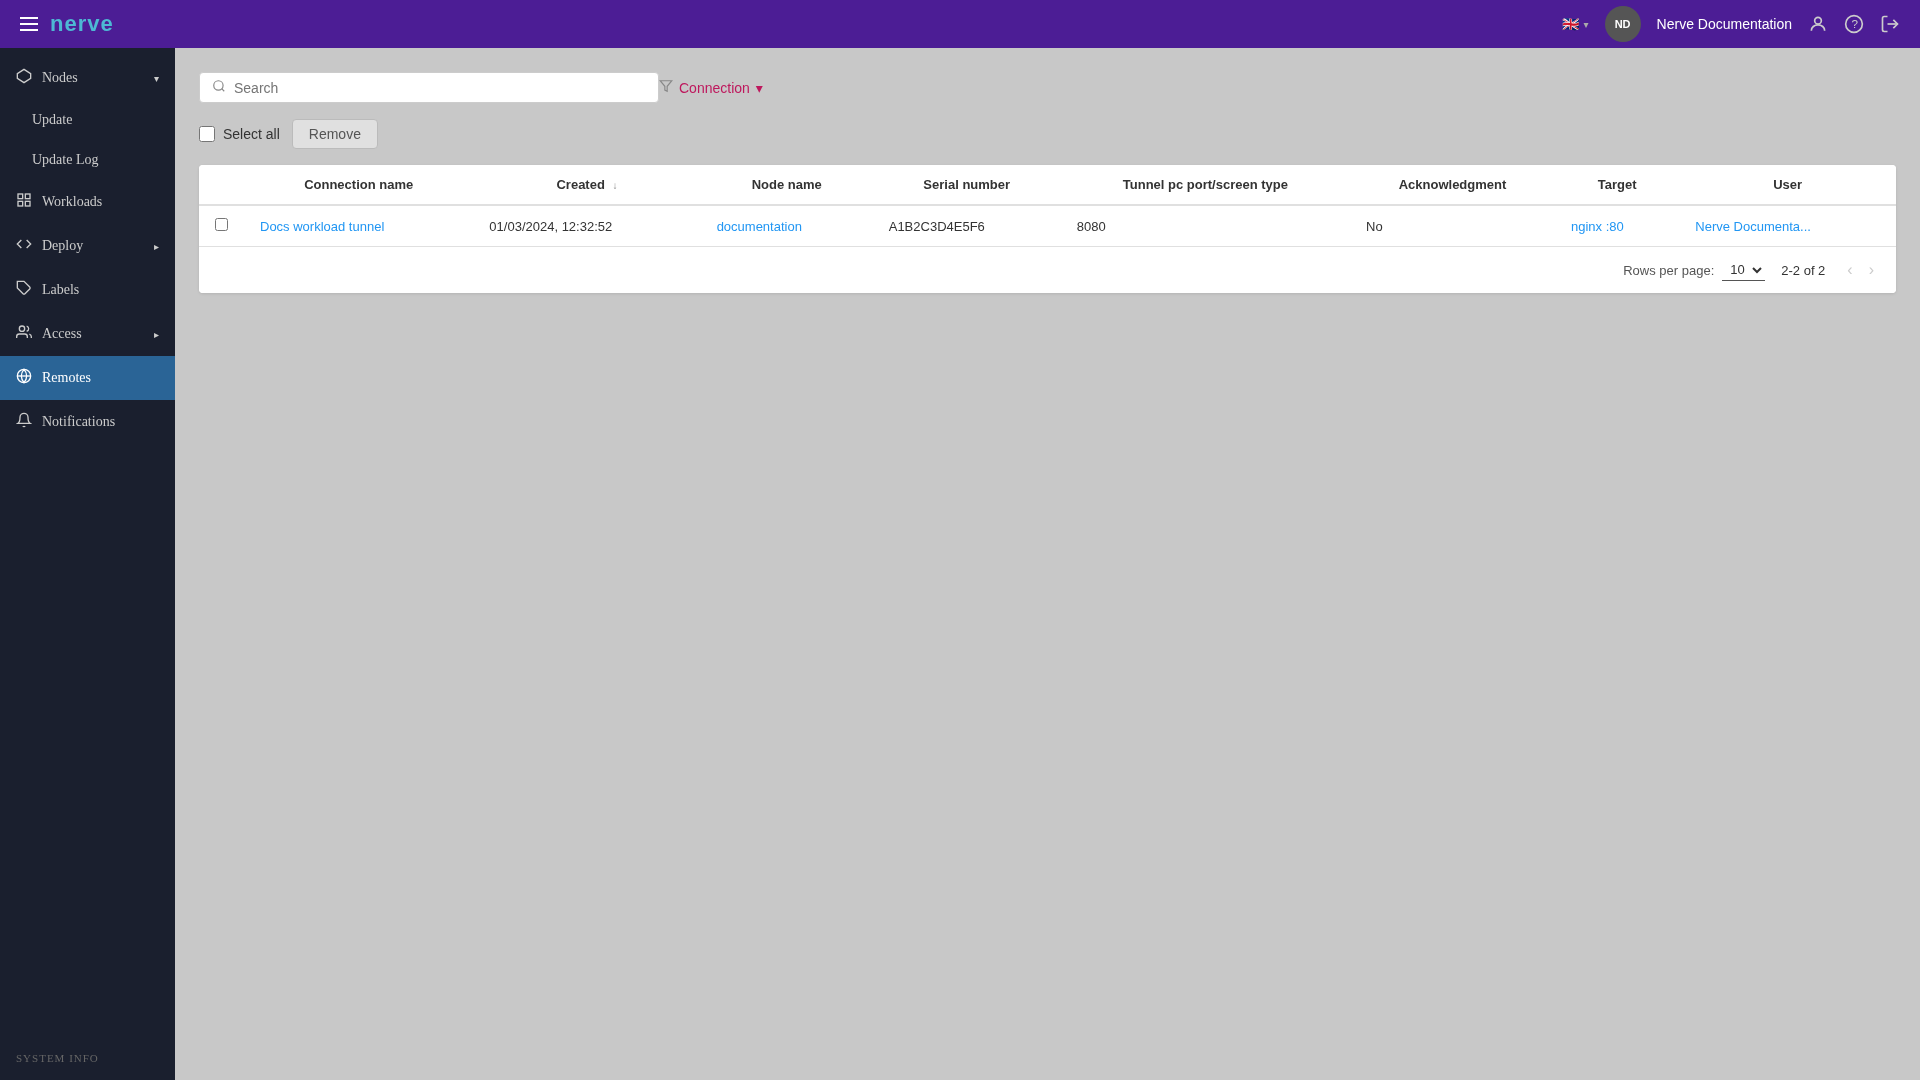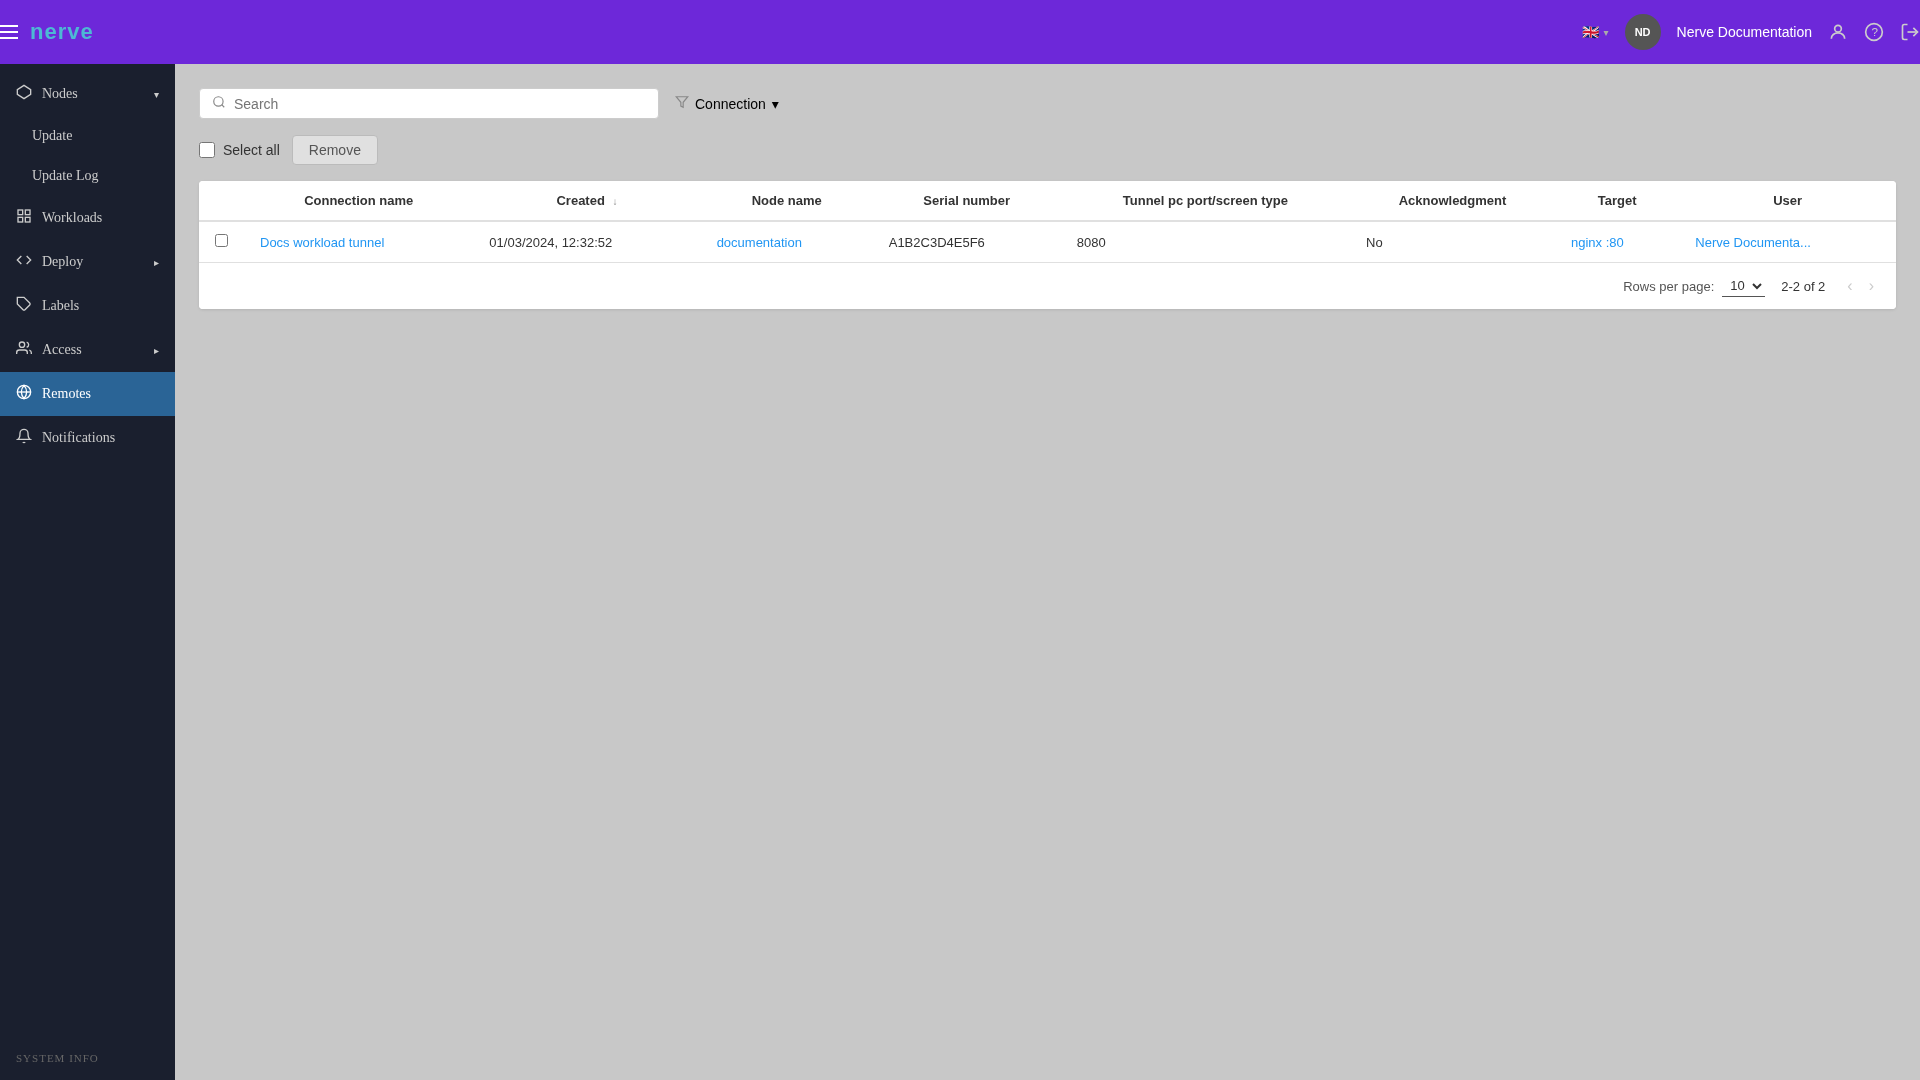--- a/index.html
+++ b/index.html
@@ -1,24 +1,24 @@
 <!DOCTYPE html>
 <html><head>
   <meta charset="utf-8">
   <style>
     * { margin: 0; padding: 0; box-sizing: border-box; }
     body { font-family: 'Segoe UI', Arial, sans-serif; font-size: 14px; background: #d0d0d0; display: flex; flex-direction: column; height: 100vh; overflow: hidden; }
 
     
     .header {
-      background: #6d28d9;
-      height: 64px;
-      display: flex;
-      align-items: center;
-      padding: 0 0;
+      background: #4c1d95;
+      height: 48px;
+      display: flex;
+      align-items: center;
+      padding: 0 20px;
       color: #fff;
       flex-shrink: 0;
       z-index: 100;
     }
     .header-left { display: flex; align-items: center; gap: 12px; }
     .hamburger { cursor: pointer; display: flex; flex-direction: column; gap: 4px; }
     .hamburger span { display: block; width: 18px; height: 2px; background: #fff; }
     .logo { display: flex; align-items: center; }
     .logo-text { color: #4db8d4; font-size: 22px; font-weight: 700; letter-spacing: 1px; }
     .header-right { margin-left: auto; display: flex; align-items: center; gap: 16px; }
@@ -62,21 +62,21 @@
       flex: 1;
       background: #c8c8c8;
       padding: 24px;
       overflow: auto;
     }
 
     
     .toolbar {
       display: flex;
       align-items: center;
-      gap: 16px;
+      gap: 0;
       margin-bottom: 16px;
     }
     .search-box {
       display: flex;
       align-items: center;
       background: #fff;
       border-radius: 4px;
       padding: 6px 12px;
       gap: 8px;
       width: 460px;
@@ -91,21 +91,21 @@
       width: 100%;
     }
     .search-icon { color: #888; font-size: 14px; }
     .filter-btn {
       display: flex;
       align-items: center;
       gap: 6px;
       background: transparent;
       border: none;
       cursor: pointer;
-      color: #000000;
+      color: #be185d;
       font-size: 14px;
       text-align: right;
     }
     .filter-icon { color: #888; }
 
     
     .actions-row {
       display: flex;
       align-items: center;
       gap: 12px;

